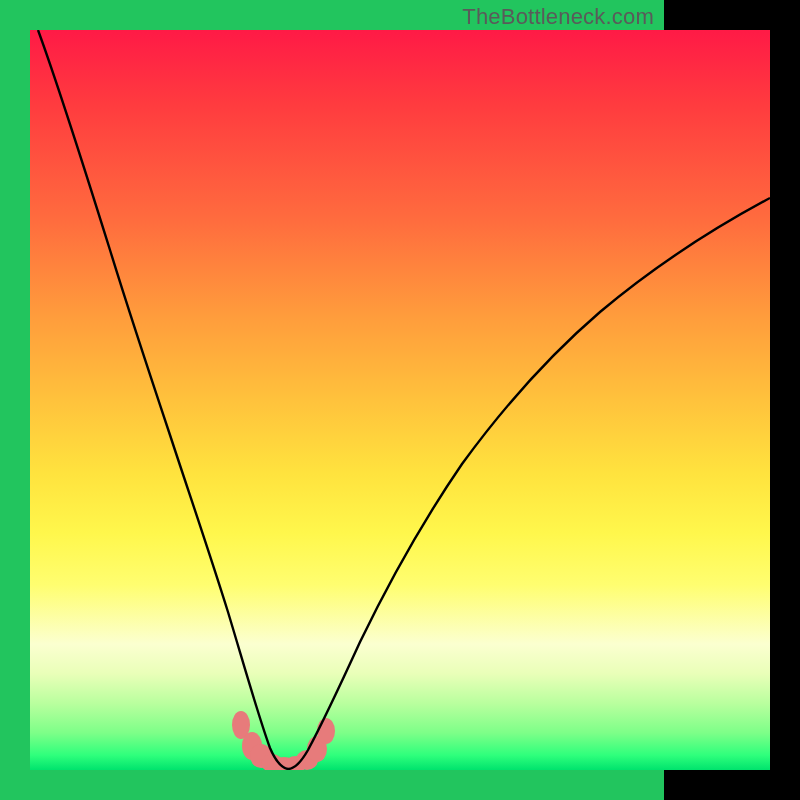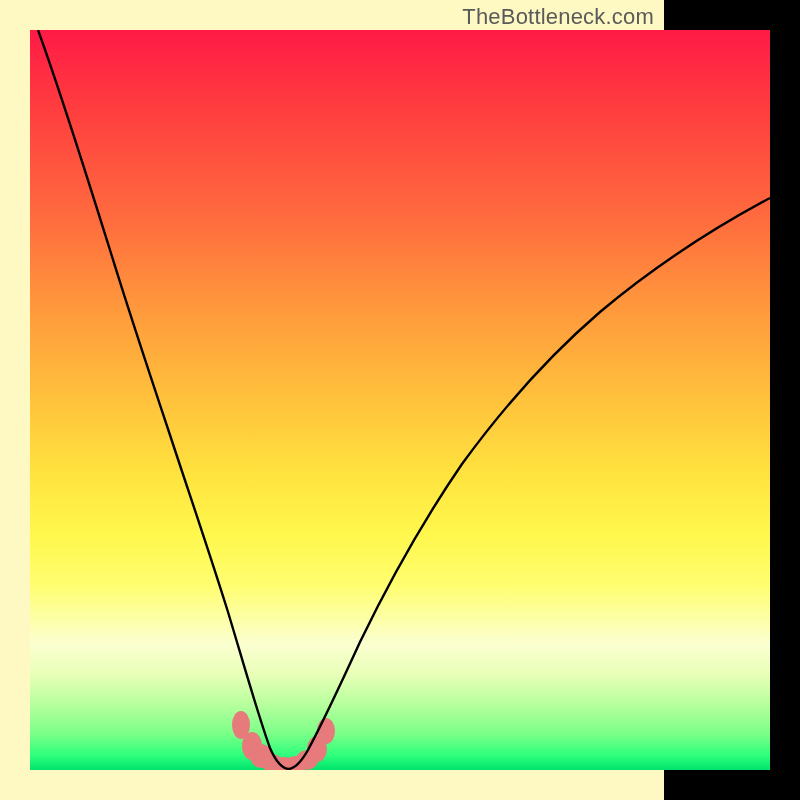--- a/index.html
+++ b/index.html
@@ -10,21 +10,21 @@
     overflow: hidden;
     background: #000;
     font-family: Arial, Helvetica, sans-serif;
   }
   .frame {
     position: absolute;
     left: 0;
     top: 0;
     width: 664px;
     height: 800px;
-    background: #fef9c3;
+    background: #22c55e;
   }
   .plot {
     position: absolute;
     left: 30px;
     top: 30px;
     width: 740px;
     height: 740px;
     background: linear-gradient(
       to bottom,
       #ff1a46 0%,

